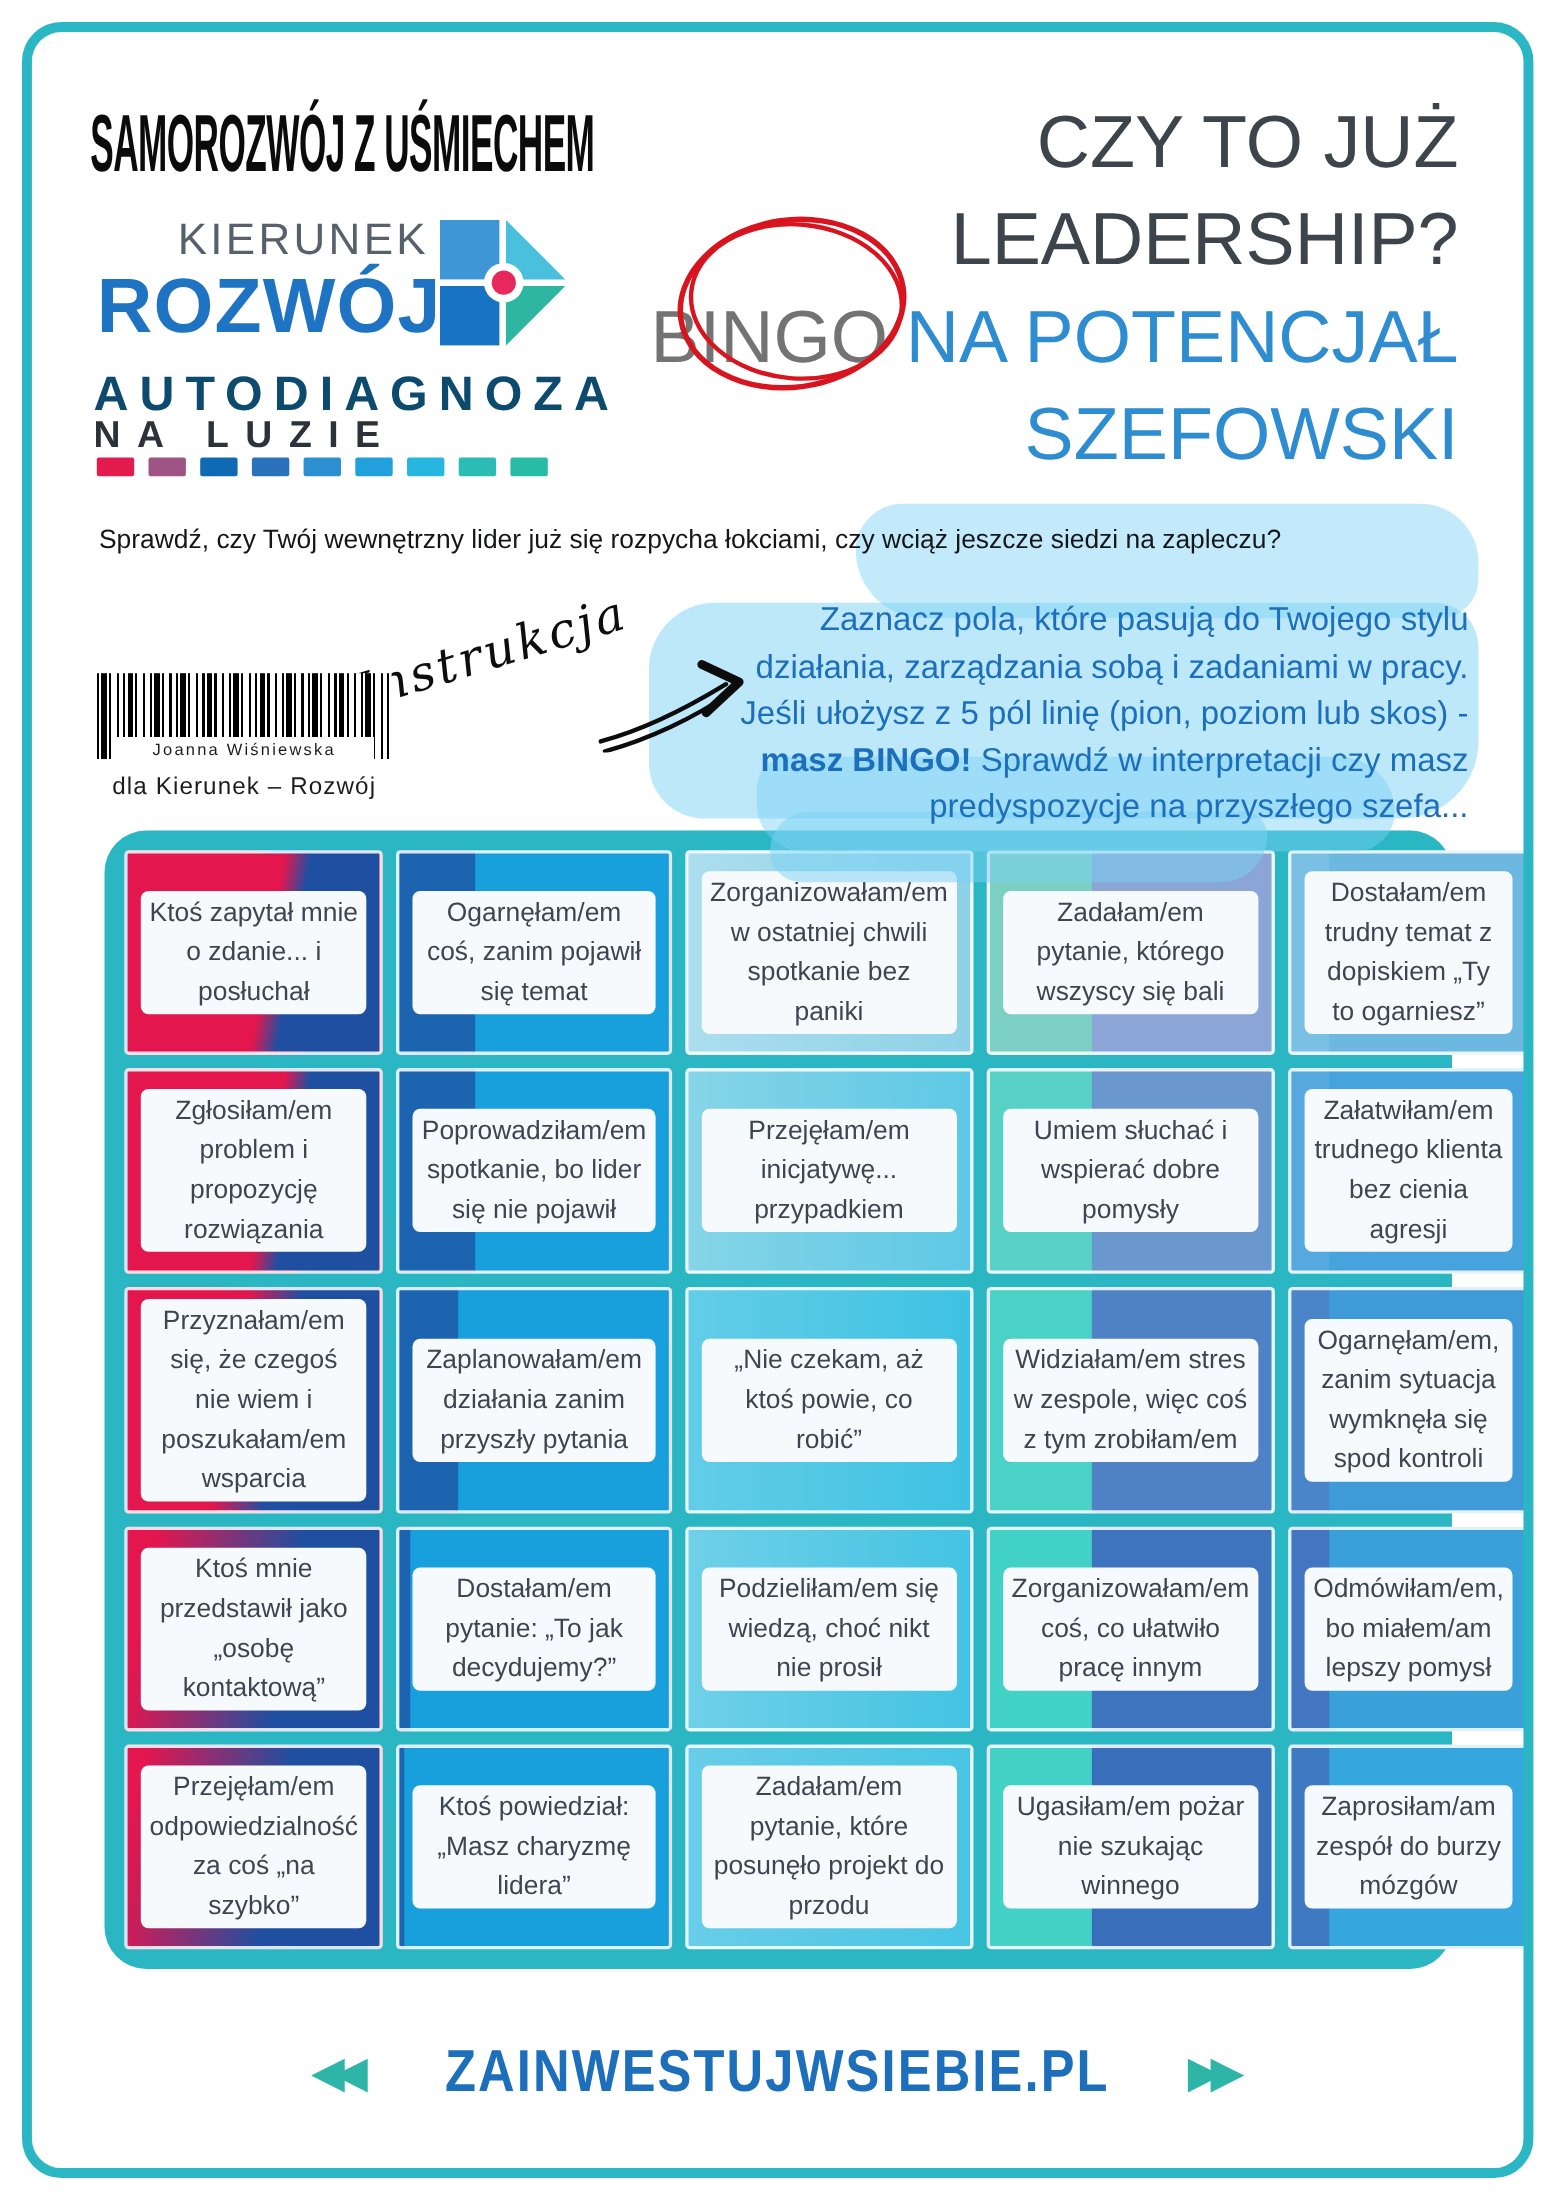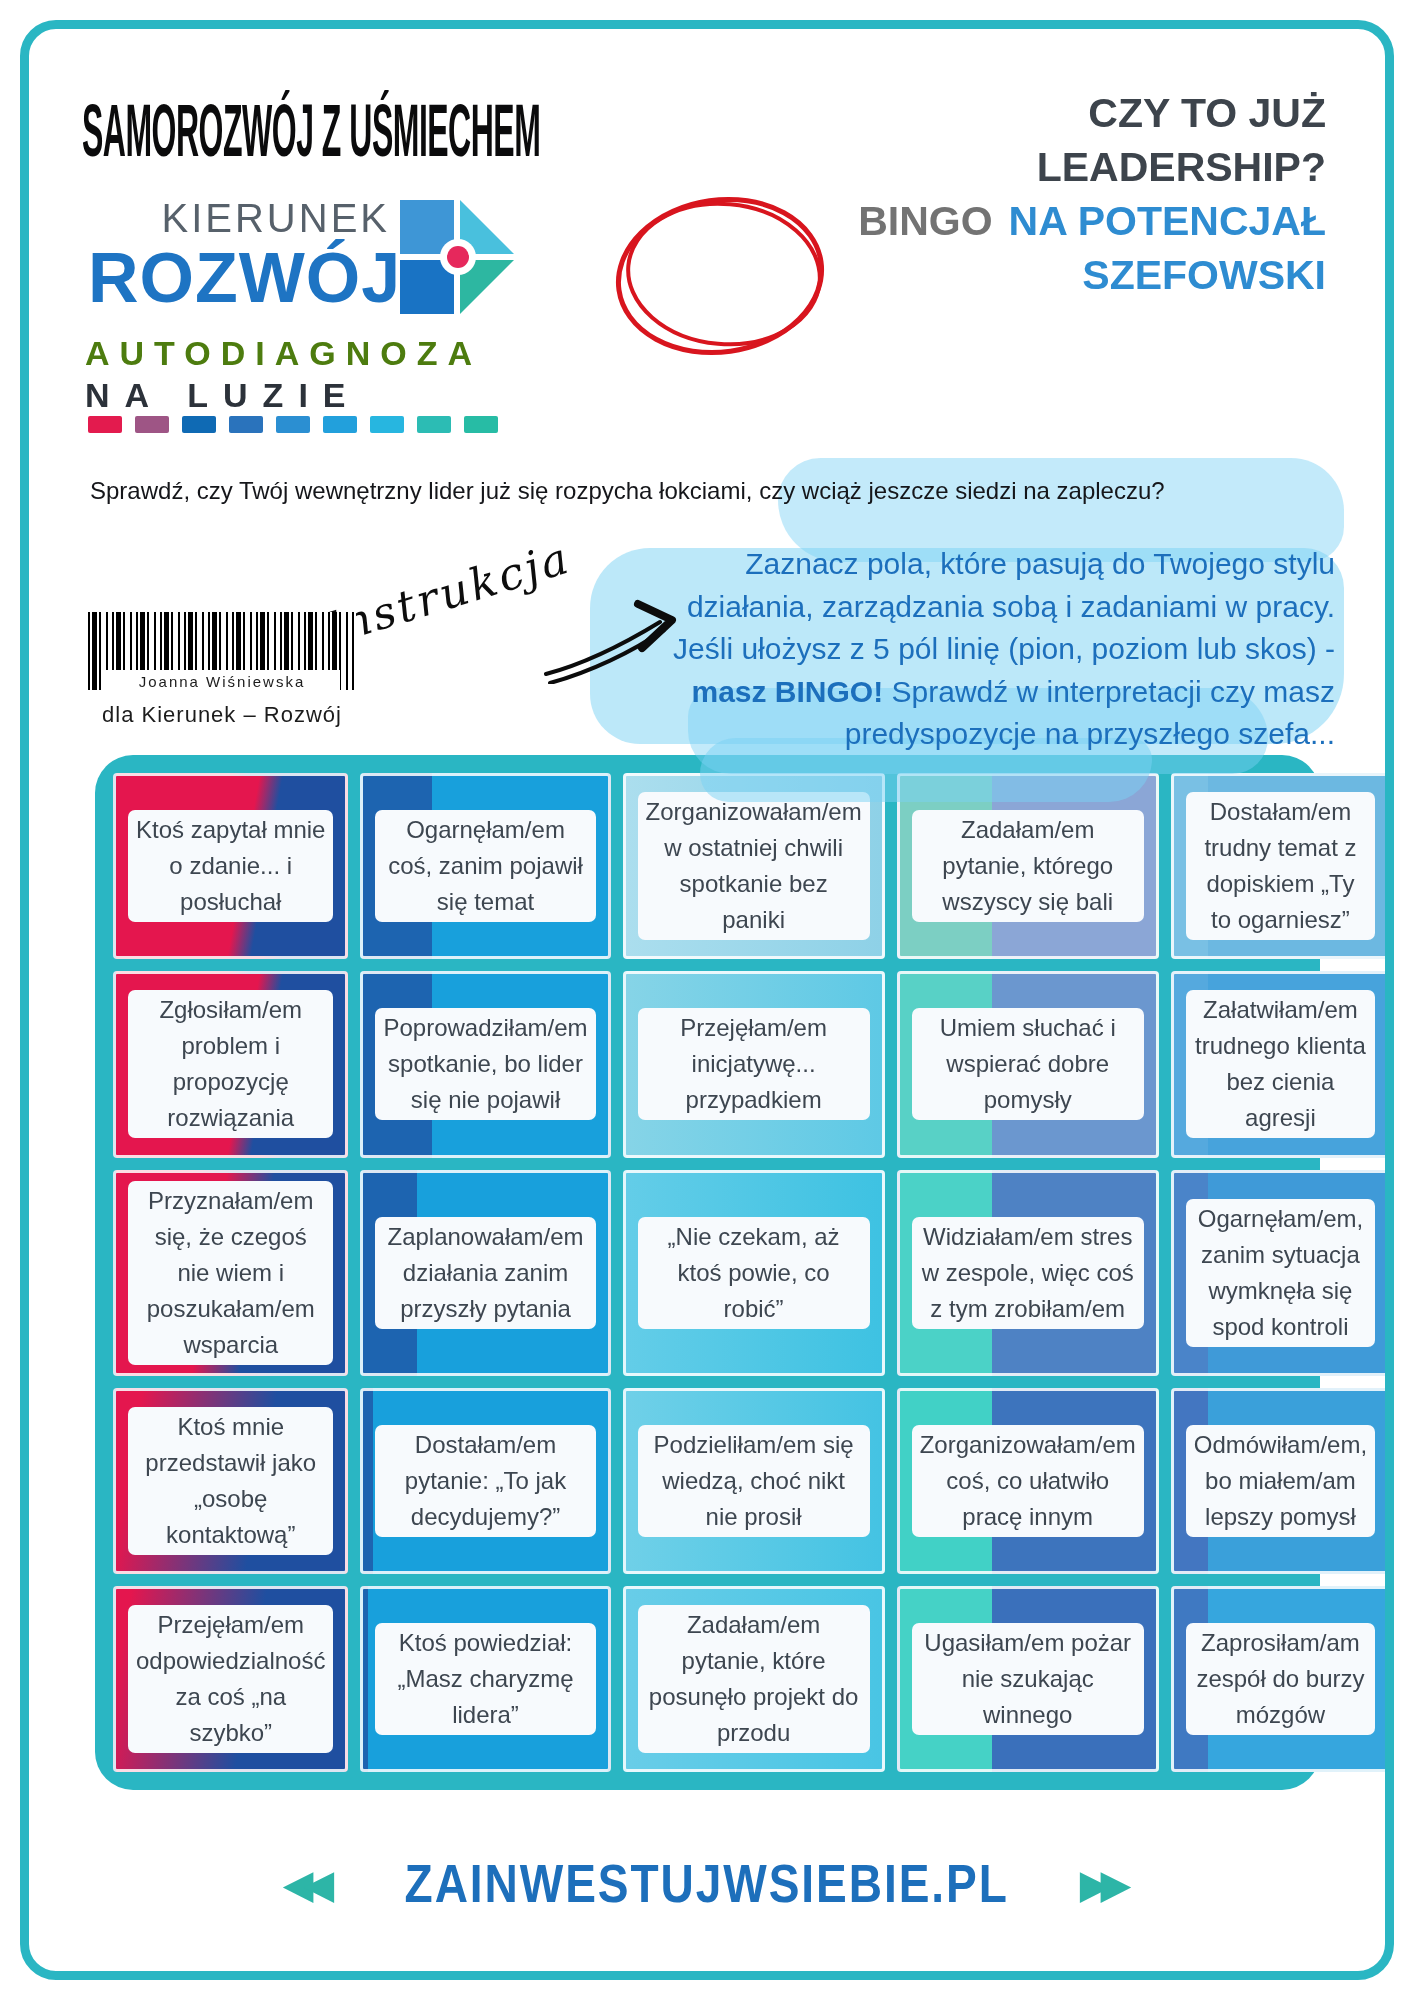--- a/index.html
+++ b/index.html
@@ -10,29 +10,29 @@
   .frame{position:absolute;inset:20px;border:9px solid #2ab6c3;border-radius:36px;pointer-events:none;z-index:5;}
 
   
   .tagline{position:absolute;left:82px;top:88px;font-size:64px;font-weight:bold;color:#0b0b0c;
     transform:scale(.5,1.15);transform-origin:0 0;white-space:nowrap;letter-spacing:-1px;z-index:3;}
   .kierunek{position:absolute;left:88px;top:196px;width:302px;text-align:right;font-size:40px;
     color:#57616b;letter-spacing:3px;z-index:3;}
   .rozwoj{position:absolute;left:88px;top:238px;width:302px;text-align:right;font-size:70px;
     font-weight:bold;color:#1e74c3;letter-spacing:1px;z-index:3;}
   .logomark{position:absolute;left:400px;top:188px;width:118px;height:150px;z-index:3;}
-  .autodiag{position:absolute;left:85px;top:334px;font-size:34px;font-weight:bold;color:#4d7c0f;
+  .autodiag{position:absolute;left:85px;top:334px;font-size:44px;font-weight:bold;color:#0c4a6e;
     letter-spacing:10px;z-index:3;}
   .naluzie{position:absolute;left:85px;top:376px;font-size:34px;font-weight:bold;color:#2c323a;
     letter-spacing:15px;z-index:3;}
   .swatches{position:absolute;left:88px;top:416px;display:flex;gap:13px;z-index:3;}
   .swatch{width:34px;height:17px;border-radius:2px;}
 
   
-  .title{position:absolute;right:88px;top:86px;text-align:right;font-weight:bold;font-size:41px;
+  .title{position:absolute;right:88px;top:86px;text-align:right;font-weight:normal;font-size:67px;
     line-height:1.32;z-index:3;}
   .t-dark{color:#3d444c}
   .t-blue{color:#2e8cd1}
   .t-pink{color:#737373;margin-right:16px;}
   .bingo-circle{position:absolute;left:612px;top:192px;width:222px;height:172px;z-index:4;pointer-events:none;}
 
   
   .blob{position:absolute;background:#79d1f3;z-index:2;}
   .blob1{left:778px;top:458px;width:566px;height:104px;opacity:.45;border-radius:48px 60px 40px 70px;}
   .blob2{left:590px;top:548px;width:754px;height:196px;opacity:.5;border-radius:60px 40px 70px 50px;}

